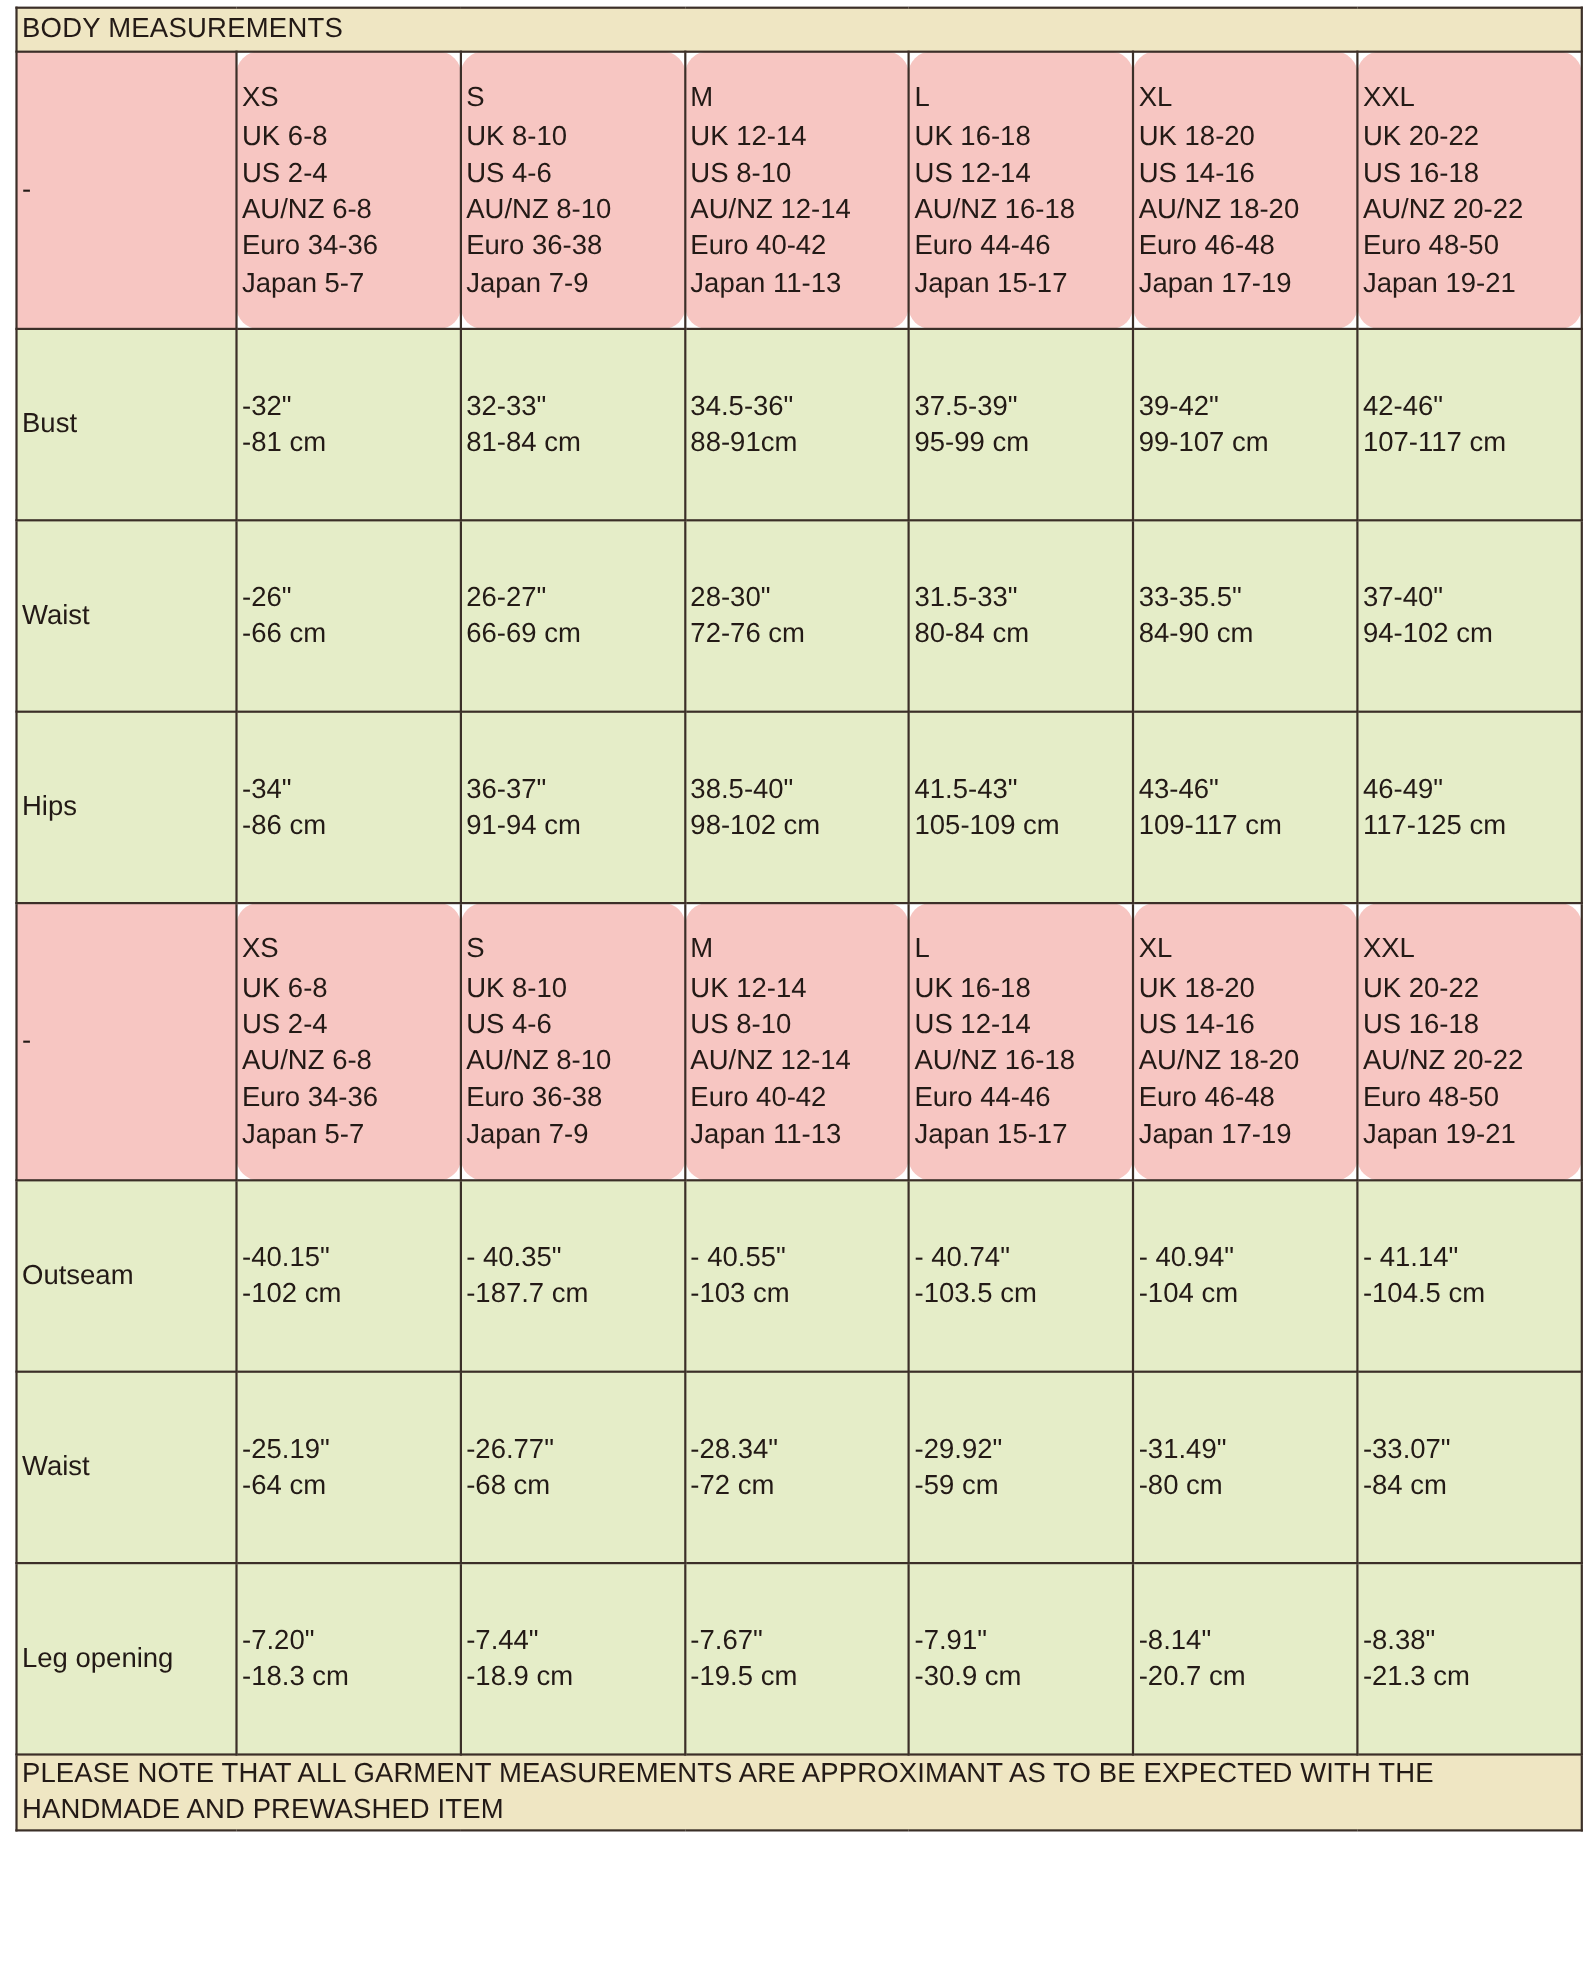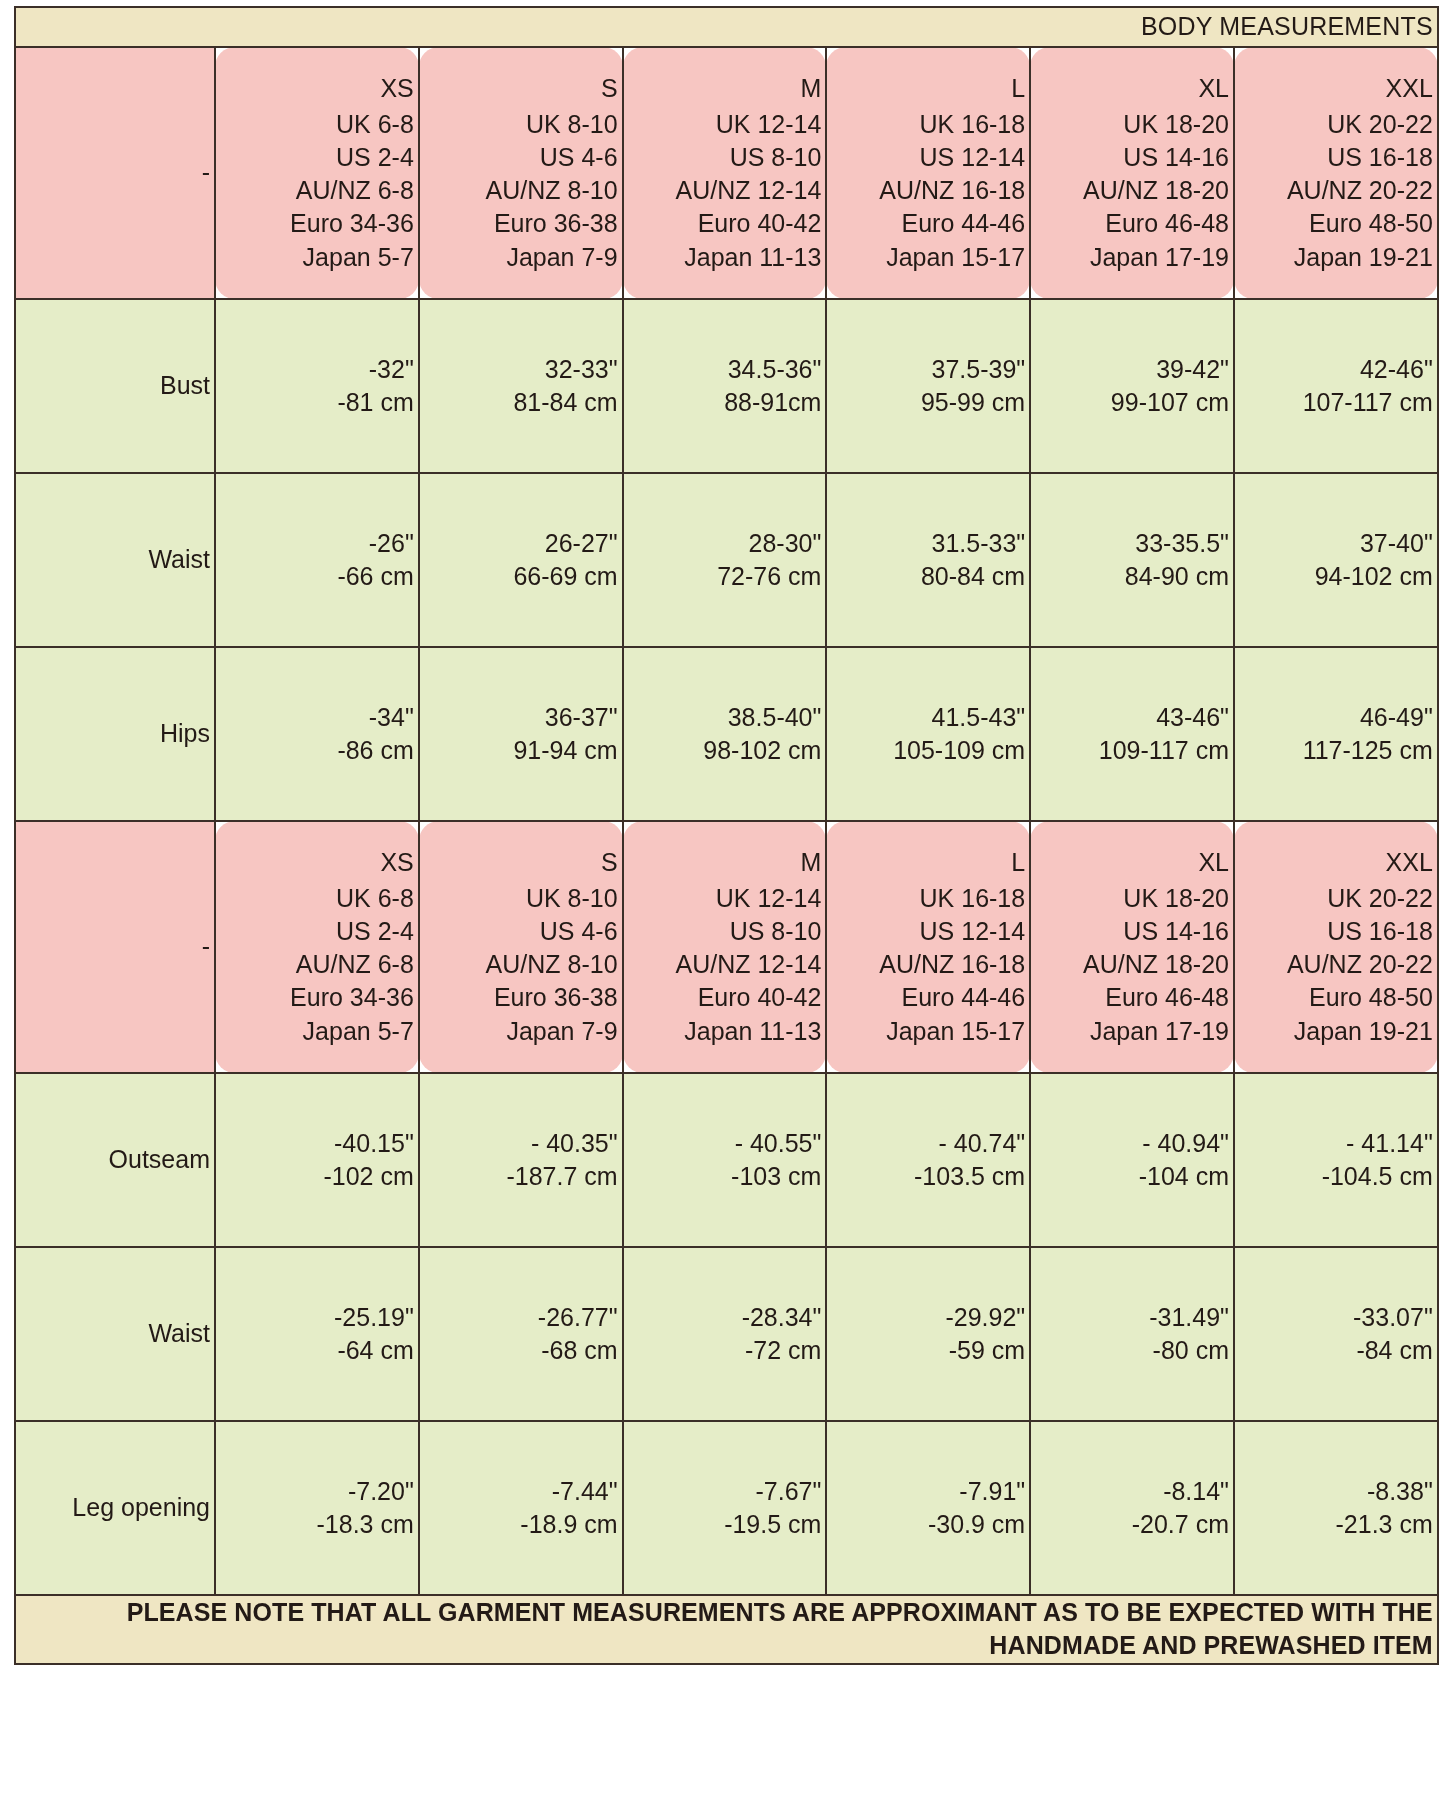--- a/index.html
+++ b/index.html
@@ -20,21 +20,21 @@
     position: relative;
   }
   table.size-chart {
     width: 1423px;
     border-collapse: collapse;
     table-layout: fixed;
     border: 2px solid #3b2f28;
   }
   table.size-chart td {
     border: 2px solid #3b2f28;
-    text-align: right;
+    text-align: left;
     vertical-align: middle;
     font-size: 25px;
     line-height: 1.33;
     color: #231a16;
     padding: 0 4px;
   }
   
   col.c-label { width: 200px; }
   col.c-size  { width: 203.8px; }
 
@@ -66,21 +66,21 @@
   }
   td.measure-val {
     background: #e5edc8;
     height: 172px;
   }
   td.measure-val .line,
   td.measure-label .line { display: block; }
 
   td.footer-note {
     background: #efe6c3;
-    font-weight: bold;
+    font-weight: normal;
     font-size: 22px;
     line-height: 1.35;
     padding: 6px 18px 10px 18px;
     letter-spacing: 0.1px;
   }
   .sizehead-line { display: block; }
   .sizehead-name { display: block; margin-bottom: 2px; }
 </style>
 </head>
 <body>

